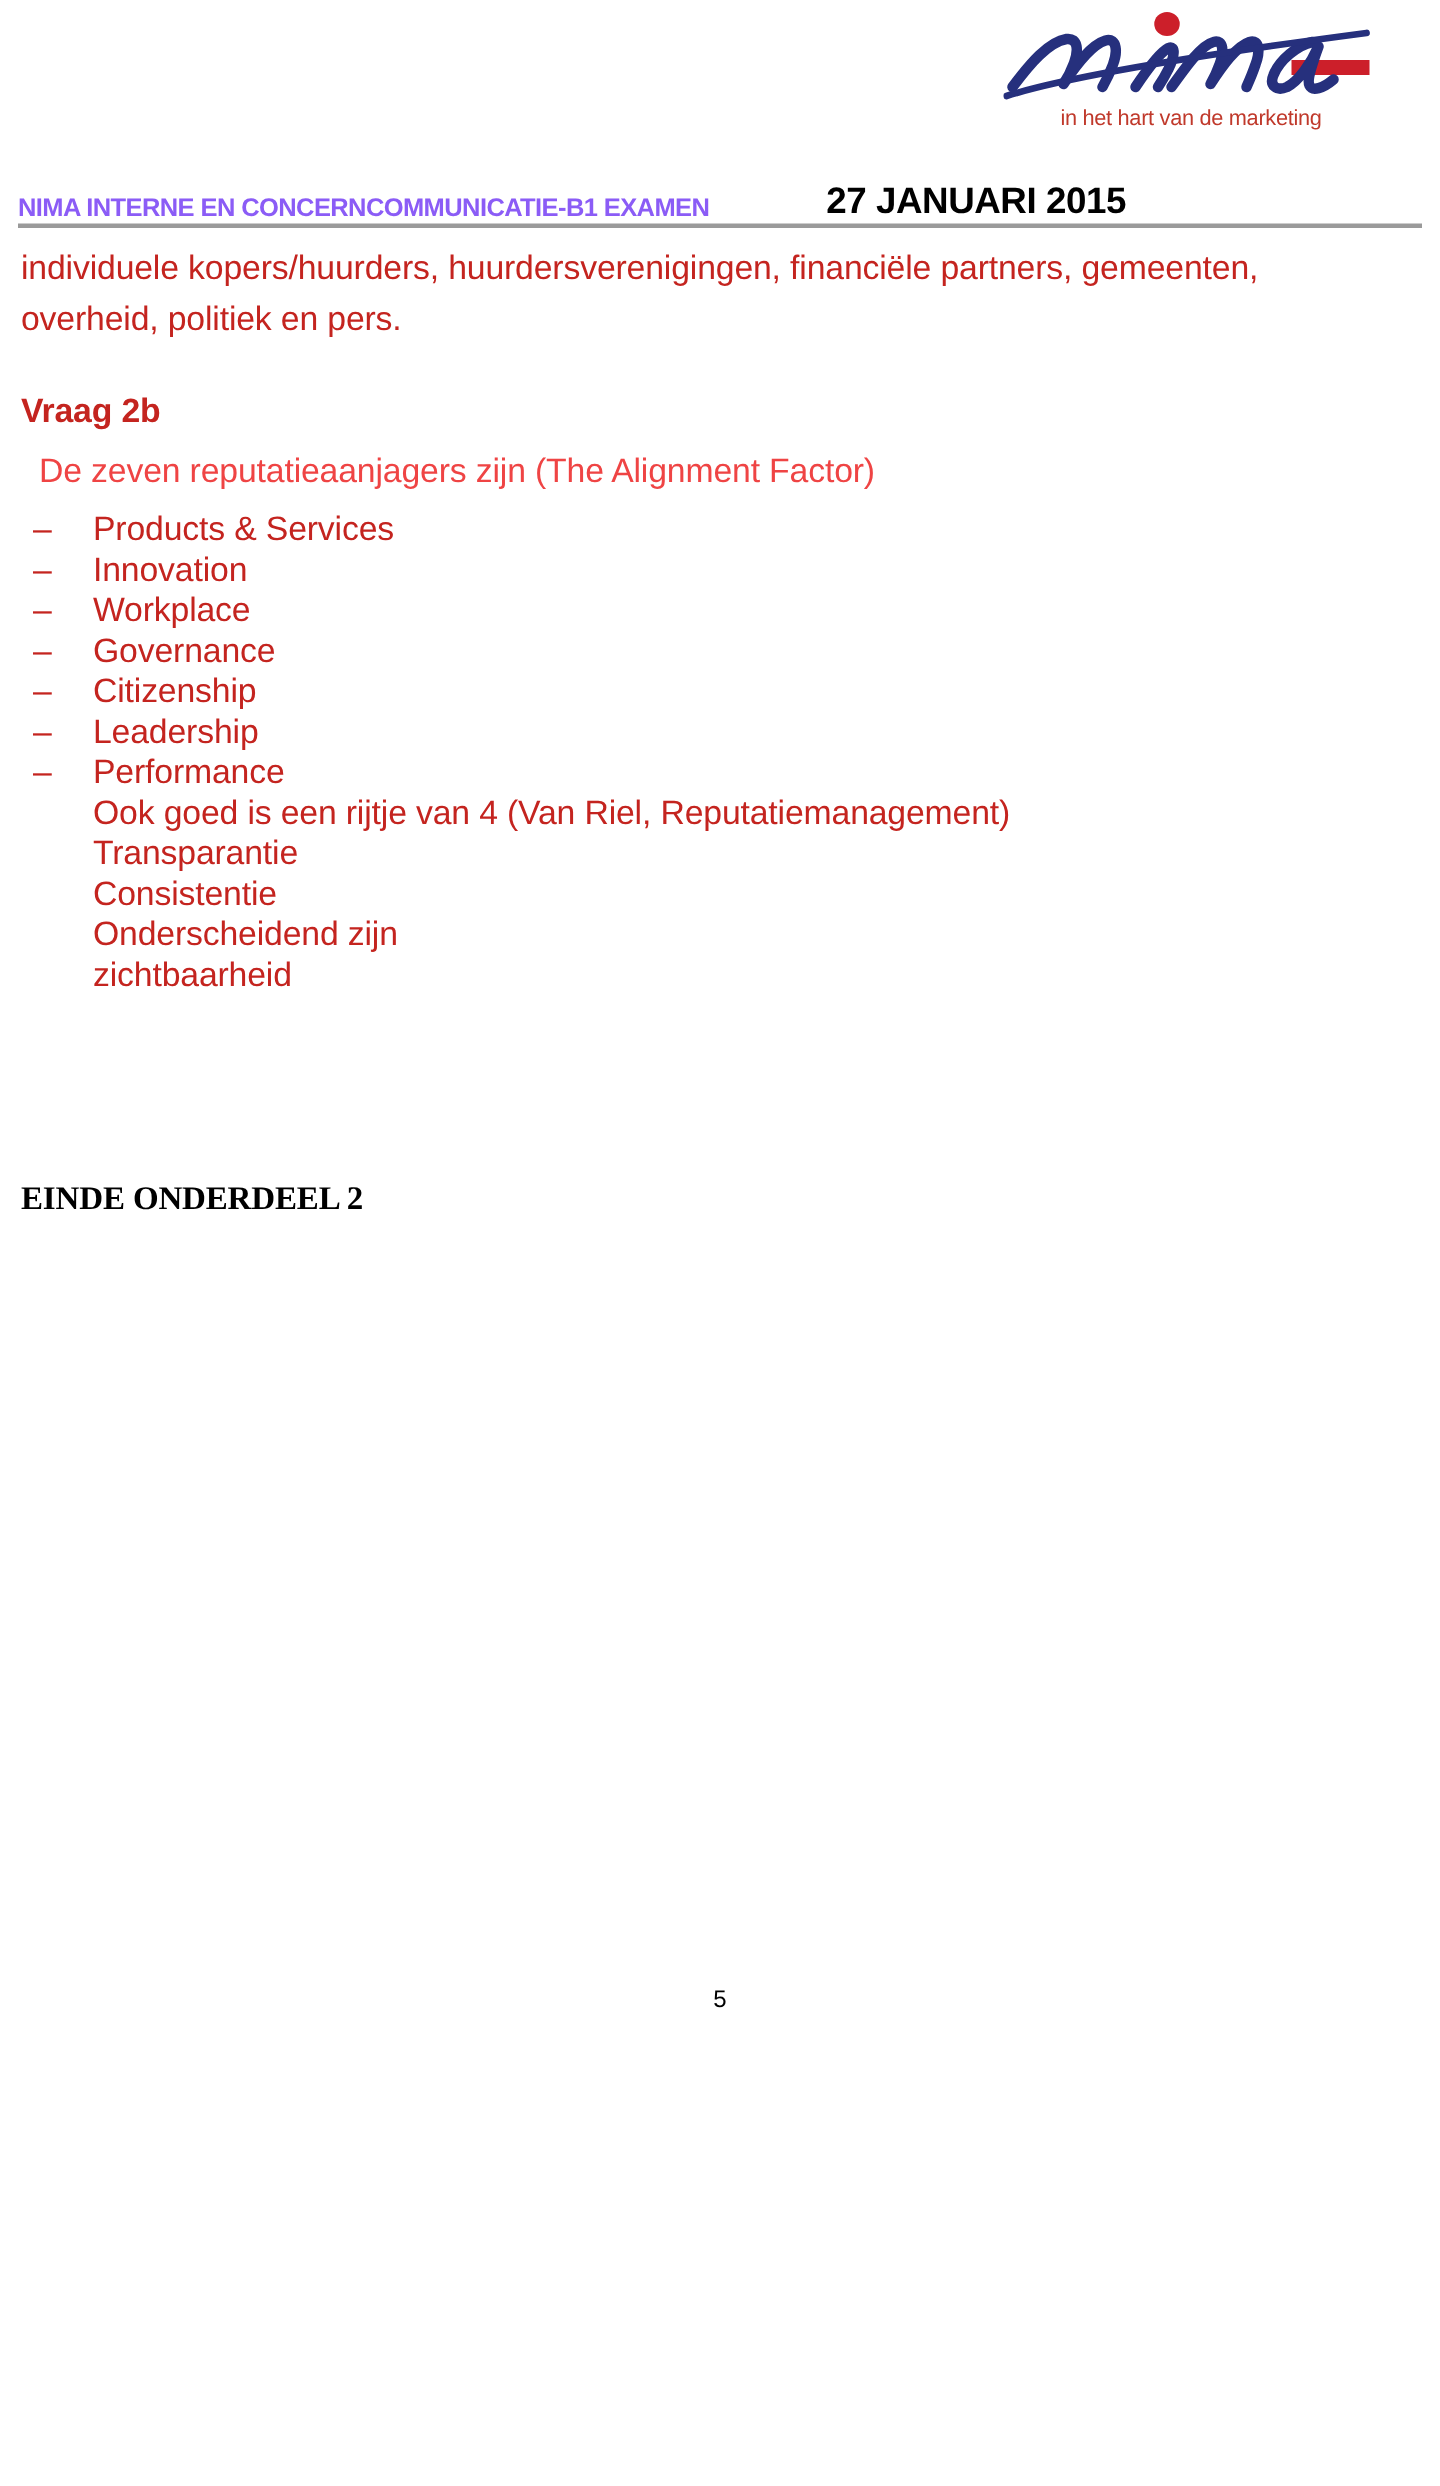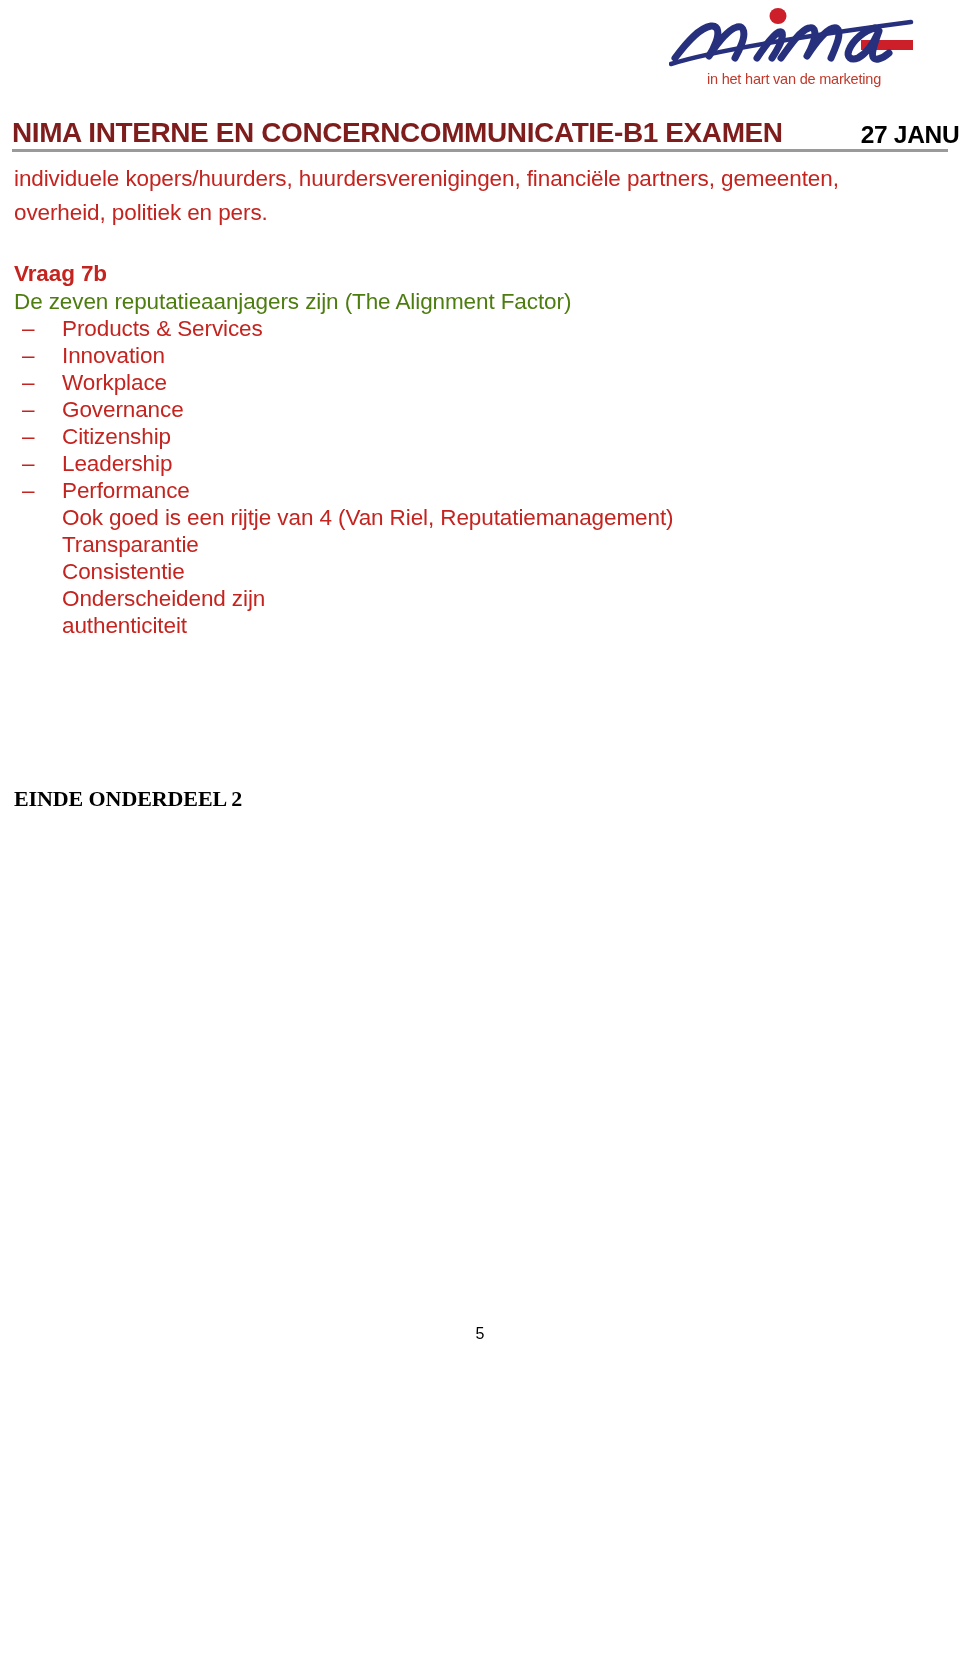--- a/index.html
+++ b/index.html
@@ -57,24 +57,24 @@
     box-sizing: border-box;
   }
   .doc-header-inner {
     display: flex;
     align-items: flex-end;
     justify-content: flex-start;
     height: 100%;
     padding-bottom: 3px;
   }
   .header-title {
-    font-size: 28px;
+    font-size: 17px;
     font-weight: bold;
     letter-spacing: -0.4px;
-    color: #7f1d1d;
+    color: #8b5cf6;
     white-space: nowrap;
   }
   .header-date {
     font-size: 24.5px;
     font-weight: bold;
     letter-spacing: -0.3px;
     color: #000000;
     white-space: nowrap;
     margin-left: 78px;
   }
@@ -98,25 +98,25 @@
   }
   .q-title {
     color: #C4241F;
     font-size: 22.5px;
     line-height: 28px;
     font-weight: bold;
     letter-spacing: -0.1px;
     margin: 0;
   }
   .lead-line {
-    color: #4d7c0f;
+    color: #ef4444;
     font-size: 22.5px;
     line-height: 27px;
     letter-spacing: -0.1px;
-    margin: 0;
+    margin: 12px;
   }
   ul.dash-list {
     list-style: none;
     margin: 0;
     padding: 0;
   }
   ul.dash-list li {
     position: relative;
     color: #C4241F;
     font-size: 22.5px;
@@ -188,21 +188,21 @@
       <span class="header-date">27 JANUARI 2015</span>
     </div>
   </div>
 
   <div class="body-area">
 
     <p class="para">individuele kopers/huurders, huurdersverenigingen, financiële partners, gemeenten, overheid, politiek en pers.</p>
 
     <div class="spacer"></div>
 
-    <p class="q-title">Vraag 7b</p>
+    <p class="q-title">Vraag 2b</p>
 
     <p class="lead-line">De zeven reputatieaanjagers zijn (The Alignment Factor)</p>
 
     <ul class="dash-list">
       <li>
         <span class="dash">–</span>
         <span>Products &amp; Services</span>
       </li>
       <li>
         <span class="dash">–</span>
@@ -227,21 +227,21 @@
       <li>
         <span class="dash">–</span>
         <span>Performance</span>
       </li>
     </ul>
 
     <p class="sub-line">Ook goed is een rijtje van 4 (Van Riel, Reputatiemanagement)</p>
     <p class="sub-line">Transparantie</p>
     <p class="sub-line">Consistentie</p>
     <p class="sub-line">Onderscheidend zijn</p>
-    <p class="sub-line">authenticiteit</p>
+    <p class="sub-line">zichtbaarheid</p>
 
   </div>
 
   <div class="end-block">
     <span class="end-text">EINDE ONDERDEEL 2</span>
   </div>
 
   <div class="page-number">5</div>
 
 </div>

